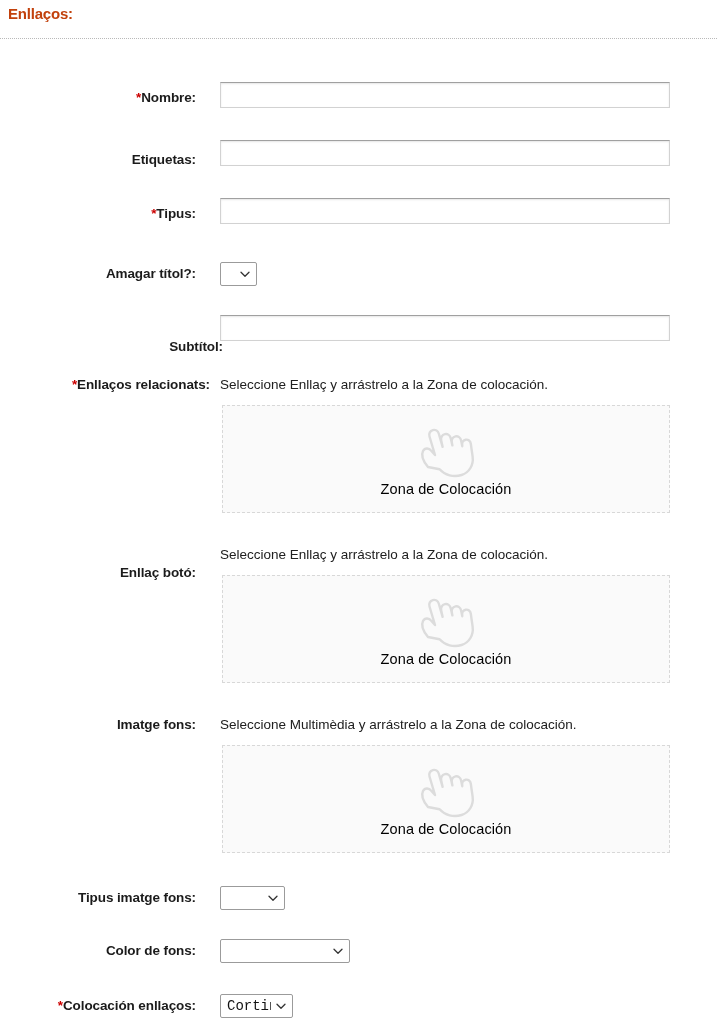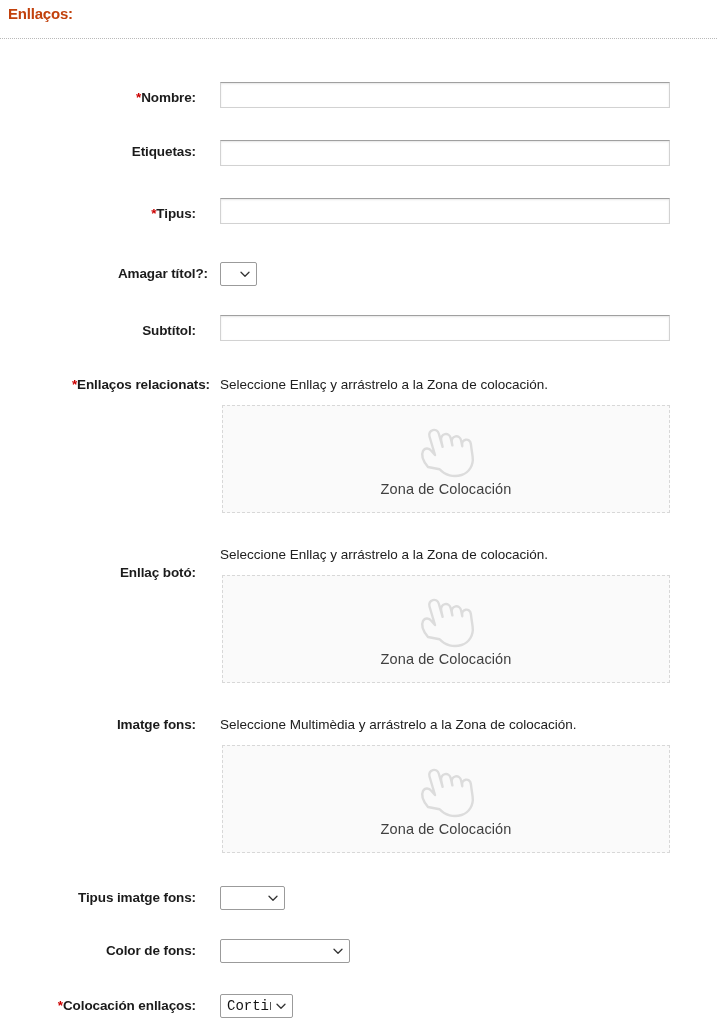--- a/index.html
+++ b/index.html
@@ -131,58 +131,58 @@
     justify-content: center;
   }
   .dz .hand {
     width: 64px;
     height: 58px;
     display: block;
     margin-bottom: 2px;
   }
   .dz .dz-label {
     font-size: 14.5px;
-    color: #404040;
+    color: #000000;
     letter-spacing: 0.1px;
     white-space: nowrap;
   }
 </style>
 </head>
 <body>
 
 <div class="section-header">Enllaços:</div>
 <div class="section-rule"></div>
 
 <div class="row" style="top:82px;">
   <div class="lbl" style="top:8px;"><span class="req">*</span><span>Nombre:</span></div>
   <input class="txt" type="text" style="top: 0px;" value="">
 </div>
 
 <div class="row" style="top:140px;">
-  <div class="lbl" style="top:4px;"><span>Etiquetas:</span></div>
+  <div class="lbl" style="top:12px;"><span>Etiquetas:</span></div>
   <input class="txt" type="text" style="top: 0px;" value="">
 </div>
 
 <div class="row" style="top:198px;">
   <div class="lbl" style="top:8px;"><span class="req">*</span><span>Tipus:</span></div>
   <input class="txt" type="text" style="top: 0px;" value="">
 </div>
 
 <div class="row" style="top:262px;">
-  <div class="lbl" style="top:4px;margin-left:12px;"><span>Amagar títol?:</span></div>
+  <div class="lbl" style="top:4px;"><span>Amagar títol?:</span></div>
   <div class="sel" style="left:220px; top:0px; width:37px;">
     <span class="sel-val"></span>
     <svg class="chev" viewBox="0 0 12 12">
         <path d="M2 4.2 L6 8.2 L10 4.2" fill="none" stroke="#333" stroke-width="1.3" stroke-linecap="round" stroke-linejoin="round"></path>
       </svg>
   </div>
 </div>
 
 <div class="row" style="top:315px;">
-  <div class="lbl" style="top:8px;"><span>Subtítol:</span></div>
+  <div class="lbl" style="top:24px;margin-left:27px;"><span>Subtítol:</span></div>
   <input class="txt" type="text" style="top: 0px;" value="">
 </div>
 
 <div class="row" style="top:374px;">
   <div class="lbl" style="top:3px;margin-left:14px;"><span class="req">*</span><span>Enllaços relacionats:</span></div>
   <div class="dz-hint" style="top:3px;">Seleccione Enllaç y arrástrelo a la Zona de colocación.</div>
   <div class="dz" style="top:31px;">
     <svg class="hand" viewBox="0 0 64 58">
       <path d="M14 46 C9 40 7 34 9 30 C11 26.5 15 27 17.5 30 L21 34 L15.5 15.5 C14.6 12.4 16.2 9.8 18.8 9.1 C21.4 8.4 24 9.9 24.9 13 L28.6 25.8 L27.2 19.6 C26.5 16.5 28.2 13.8 30.9 13.2 C33.6 12.6 36.1 14.3 36.8 17.4 L38.4 24.4 L37.8 21.3 C37.2 18.4 38.9 15.9 41.5 15.4 C44.1 14.9 46.5 16.6 47.1 19.5 L48.3 25.3 L48.2 24 C47.8 21.3 49.4 19.1 51.8 18.7 C54.2 18.3 56.4 20 56.8 22.7 L58.6 35.5 C59.8 44 55.3 51.5 47.6 54 C39.5 56.6 31 54.3 25.6 48.2 Z" fill="none" stroke="#dcdcdc" stroke-width="2.4" stroke-linejoin="round" stroke-linecap="round"></path>
     </svg>

